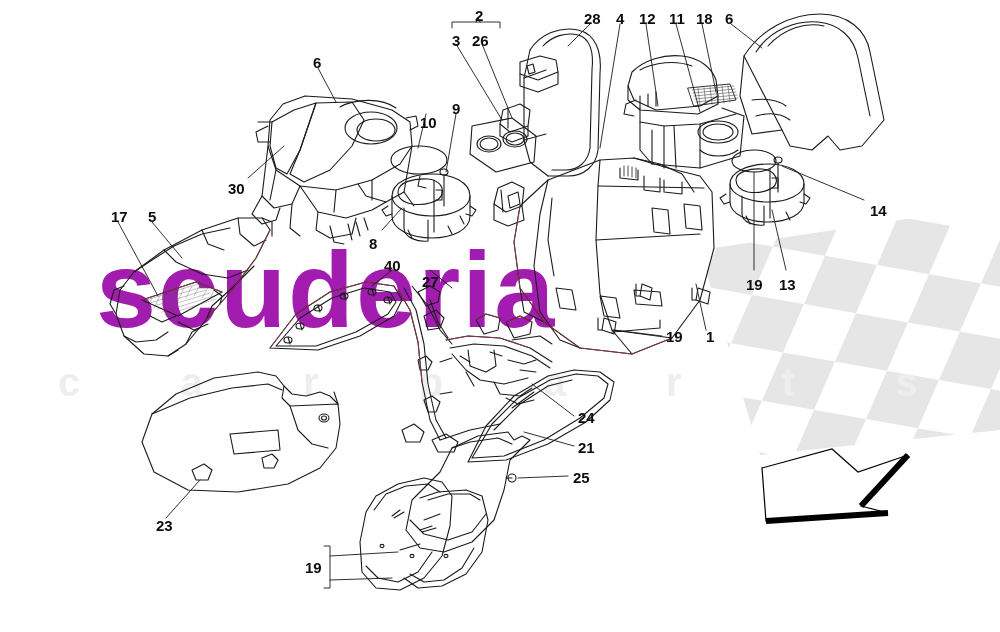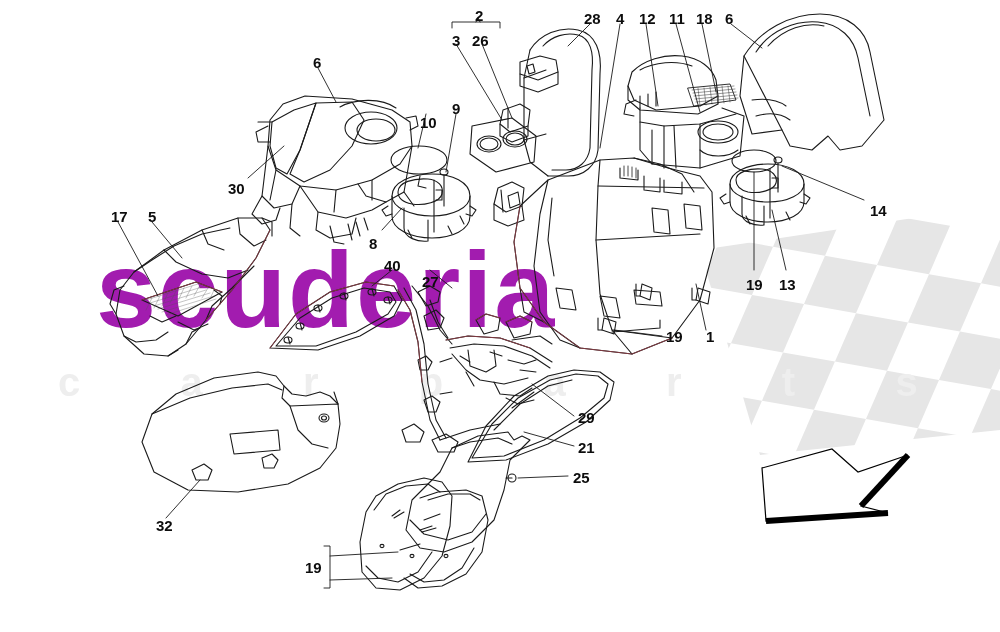--- a/index.html
+++ b/index.html
@@ -467,20 +467,20 @@
     <div class="lbl" style="left:369px;top:236px">8</div>
     <div class="lbl" style="left:870px;top:203px">14</div>
     <div class="lbl" style="left:746px;top:277px">19</div>
     <div class="lbl" style="left:779px;top:277px">13</div>
     <div class="lbl" style="left:111px;top:209px">17</div>
     <div class="lbl" style="left:148px;top:209px">5</div>
     <div class="lbl" style="left:384px;top:258px">40</div>
     <div class="lbl" style="left:422px;top:274px">27</div>
     <div class="lbl" style="left:666px;top:329px">19</div>
     <div class="lbl" style="left:706px;top:329px">1</div>
-    <div class="lbl" style="left:578px;top:410px">29</div>
+    <div class="lbl" style="left:578px;top:410px">24</div>
     <div class="lbl" style="left:578px;top:440px">21</div>
     <div class="lbl" style="left:573px;top:470px">25</div>
-    <div class="lbl" style="left:156px;top:518px">32</div>
+    <div class="lbl" style="left:156px;top:518px">23</div>
     <div class="lbl" style="left:305px;top:560px">19</div>
   </div>
 
 </div>
 
 </body></html>

